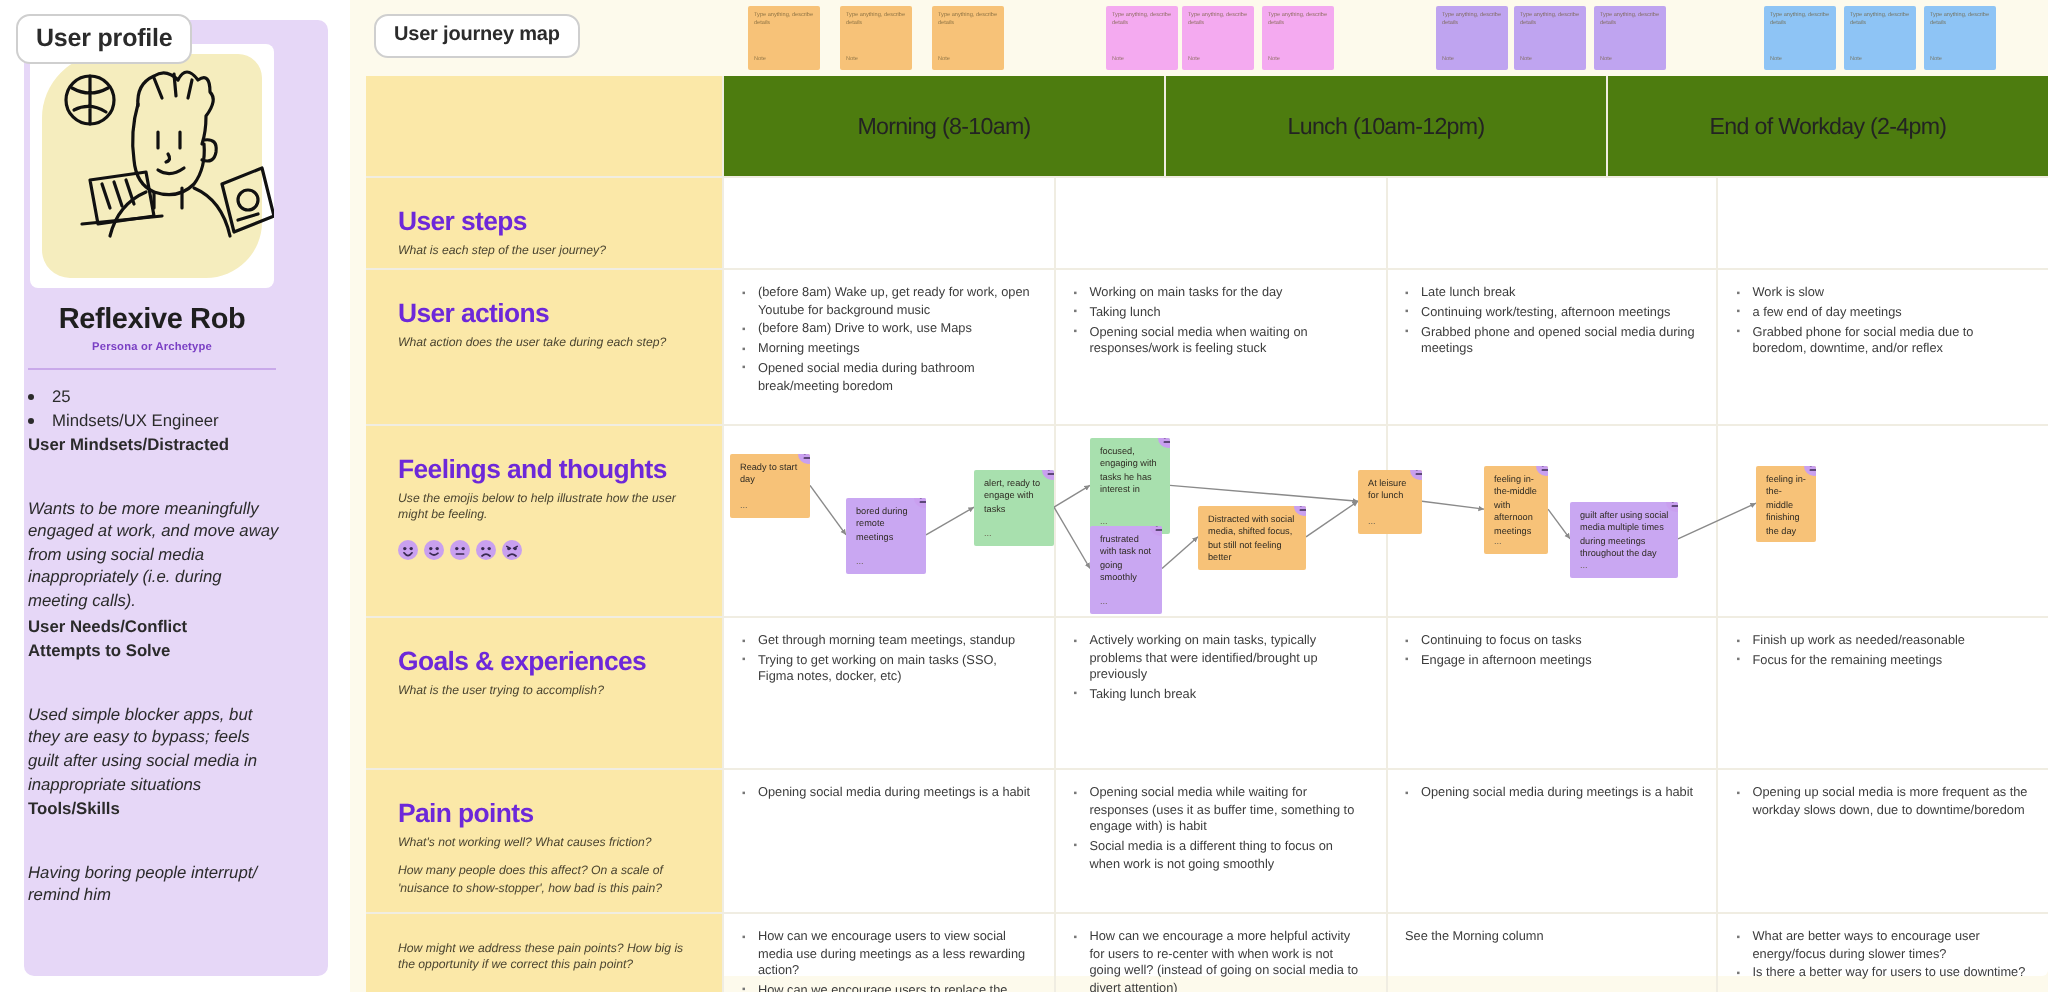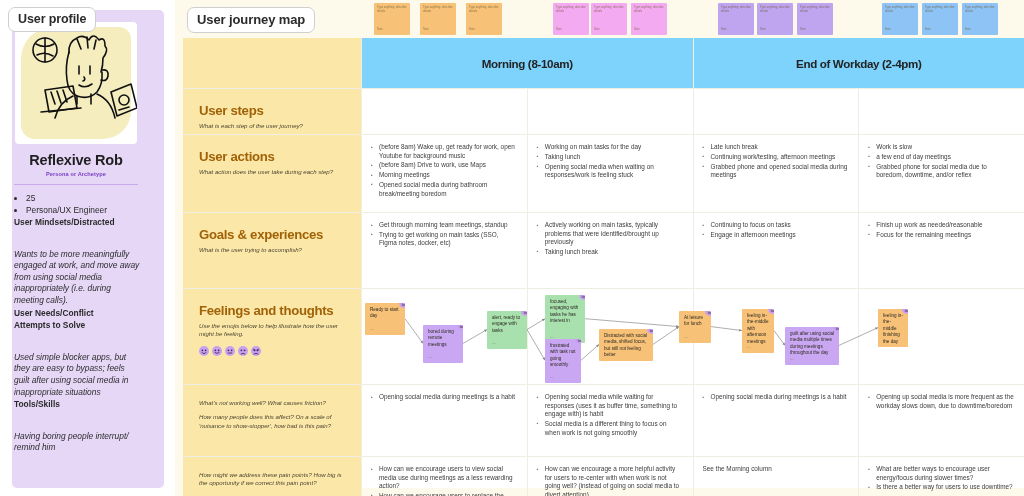--- a/index.html
+++ b/index.html
@@ -85,21 +85,21 @@
     height: 496px;
     background: #fdfaec;
     overflow: hidden;
   }
   .map-tag {
     position: absolute; left: 12px; top: 7px;
     background: #ffffff;
     border: 1px solid #cfcfcf;
     border-radius: 7px;
     padding: 4px 9px 5px 9px;
-    font-size: 13px; font-weight: 700; color: #2b2b2b;
+    font-size: 10px; font-weight: 700; color: #2b2b2b;
     letter-spacing: -0.1px;
     z-index: 6;
   }
 
   
   .float-notes { position: absolute; left: 0; top: 0; width: 100%; height: 38px; }
   .fnote {
     position: absolute; top: 3px;
     width: 36px; height: 32px;
     border-radius: 1px;
@@ -125,21 +125,21 @@
   }
   .grid-row { display: flex; width: 100%; border-bottom: 1px solid #f0ede2; position: relative; }
   .grid-row:last-child { border-bottom: none; }
   .rowhead {
     flex: 0 0 178px;
     background: #fbe8a8;
     padding: 14px 14px 10px 16px;
     position: relative;
   }
   .rowhead .rh-title {
-    font-size: 13.2px; font-weight: 700; color: #a16207; letter-spacing: -0.3px;
+    font-size: 13.2px; font-weight: 700; color: #6d28d9; letter-spacing: -0.3px;
     margin-bottom: 4px;
   }
   .rowhead .rh-sub {
     font-size: 6.1px; line-height: 8.4px; font-style: italic; color: #4a4430;
   }
   .rowhead .rh-sub2 { margin-top: 6px; }
   .emoji-row { margin-top: 7px; display: flex; gap: 3px; }
   .emoji { width: 10px; height: 10px; }
 
   .cell {
@@ -161,23 +161,23 @@
     font-size: 5px; color: #777;
   }
   .cell .plain { font-size: 6.4px; line-height: 8.6px; color: #3c3c3c; }
 
   
   .hdr-row { display: flex; width: 100%; border-bottom: 1px solid #f0ede2; }
   .hdr-corner { flex: 0 0 178px; background: #fbe8a8; height: 50px; }
   .hdr-cell {
     flex: 1 1 0; height: 50px;
     border-left: 1px solid #f0ede2;
-    background: #7dd3fc;
+    background: #4d7c0f;
     display: flex; align-items: center; justify-content: center;
-    font-size: 11.6px; font-weight: 700; color: #232323; letter-spacing: -0.35px;
+    font-size: 11.6px; font-weight: 400; color: #232323; letter-spacing: -0.35px;
     text-align: center;
   }
 
   
   .feel-row { position: relative; }
   .feel-canvas {
     position: absolute; left: 178px; top: 0; right: 0; bottom: 0;
     pointer-events: none;
   }
   .snote {
@@ -247,21 +247,21 @@
       </svg>
     </div>
 
     <div class="persona-name">Reflexive Rob</div>
     <div class="persona-sub">Persona or Archetype</div>
     <div class="persona-rule"></div>
 
     <div class="persona-body">
       <ul>
         <li>25</li>
-        <li>Persona/UX Engineer</li>
+        <li>Mindsets/UX Engineer</li>
       </ul>
       <div class="hd">User Mindsets/Distracted</div>
       <div class="it">Wants to be more meaningfully engaged at work, and move away from using social media inappropriately (i.e. during meeting calls).</div>
       <div class="hd">User Needs/Conflict</div>
       <div class="hd">Attempts to Solve</div>
       <div class="it">Used simple blocker apps, but they are easy to bypass; feels guilt after using social media in inappropriate situations</div>
       <div class="hd">Tools/Skills</div>
       <div class="it">Having boring people interrupt/ remind him</div>
     </div>
   </div>
@@ -319,20 +319,21 @@
           <div class="t1">Type anything, describe details</div>
           <div class="t2">Note</div>
         </div>
       </div>
 
     <div class="grid">
 
       <div class="hdr-row">
         <div class="hdr-corner"></div>
         <div class="hdr-cell">Morning (8-10am)</div>
+        <div class="hdr-cell">Lunch (10am-12pm)</div>
         <div class="hdr-cell">End of Workday (2-4pm)</div>
       </div>
 
       <div class="grid-row" style="height:46px">
         <div class="rowhead">
           <div class="rh-title">User steps</div>
           <div class="rh-sub">What is each step of the user journey?</div>
         </div>
         <div class="cell"></div>
         <div class="cell"></div>
@@ -365,51 +366,20 @@
               <li>Late lunch break</li>
               <li>Continuing work/testing, afternoon meetings</li>
               <li>Grabbed phone and opened social media during meetings</li>
             </ul>
           </div>
         <div class="cell">
             <ul>
               <li>Work is slow</li>
               <li>a few end of day meetings</li>
               <li>Grabbed phone for social media due to boredom, downtime, and/or reflex</li>
-            </ul>
-          </div>
-      </div>
-
-      <div class="grid-row" style="height:76px">
-        <div class="rowhead">
-          <div class="rh-title">Goals &amp; experiences</div>
-          <div class="rh-sub">What is the user trying to accomplish?</div>
-        </div>
-        <div class="cell">
-            <ul>
-              <li>Get through morning team meetings, standup</li>
-              <li>Trying to get working on main tasks (SSO, Figma notes, docker, etc)</li>
-            </ul>
-          </div>
-        <div class="cell">
-            <ul>
-              <li>Actively working on main tasks, typically problems that were identified/brought up previously</li>
-              <li>Taking lunch break</li>
-            </ul>
-          </div>
-        <div class="cell">
-            <ul>
-              <li>Continuing to focus on tasks</li>
-              <li>Engage in afternoon meetings</li>
-            </ul>
-          </div>
-        <div class="cell">
-            <ul>
-              <li>Finish up work as needed/reasonable</li>
-              <li>Focus for the remaining meetings</li>
             </ul>
           </div>
       </div>
 
       <div class="grid-row feel-row" style="height:96px">
         <div class="rowhead">
           <div class="rh-title">Feelings and thoughts</div>
           <div class="rh-sub">Use the emojis below to help illustrate how the user might be feeling.</div>
           <div class="emoji-row" id="emoji-row">
               <svg class="emoji" viewBox="0 0 10 10">
@@ -576,22 +546,54 @@
                     <circle cx="3.4" cy="4.3" r="0.9" fill="#3a2a52"></circle>
                     <circle cx="6.6" cy="4.3" r="0.9" fill="#3a2a52"></circle>
                     <path d="M3.2,7 L6.8,7" stroke="#3a2a52" stroke-width="0.85" stroke-linecap="round" fill="none"></path>
                   </svg>
                 </div>
               </div>
             </div>
         </div>
       </div>
 
+      <div class="grid-row" style="height:76px">
+        <div class="rowhead">
+          <div class="rh-title">Goals &amp; experiences</div>
+          <div class="rh-sub">What is the user trying to accomplish?</div>
+        </div>
+        <div class="cell">
+            <ul>
+              <li>Get through morning team meetings, standup</li>
+              <li>Trying to get working on main tasks (SSO, Figma notes, docker, etc)</li>
+            </ul>
+          </div>
+        <div class="cell">
+            <ul>
+              <li>Actively working on main tasks, typically problems that were identified/brought up previously</li>
+              <li>Taking lunch break</li>
+            </ul>
+          </div>
+        <div class="cell">
+            <ul>
+              <li>Continuing to focus on tasks</li>
+              <li>Engage in afternoon meetings</li>
+            </ul>
+          </div>
+        <div class="cell">
+            <ul>
+              <li>Finish up work as needed/reasonable</li>
+              <li>Focus for the remaining meetings</li>
+            </ul>
+          </div>
+      </div>
+
       <div class="grid-row" style="height:72px">
         <div class="rowhead">
+          <div class="rh-title">Pain points</div>
           <div class="rh-sub">What's not working well? What causes friction?</div>
           <div class="rh-sub rh-sub2">How many people does this affect? On a scale of 'nuisance to show-stopper', how bad is this pain?</div>
         </div>
         <div class="cell">
             <ul>
               <li>Opening social media during meetings is a habit</li>
             </ul>
           </div>
         <div class="cell">
             <ul>

